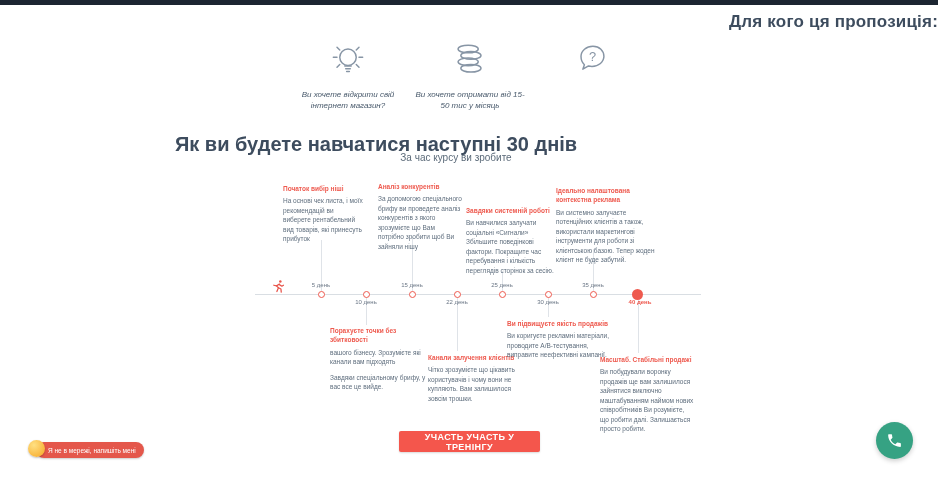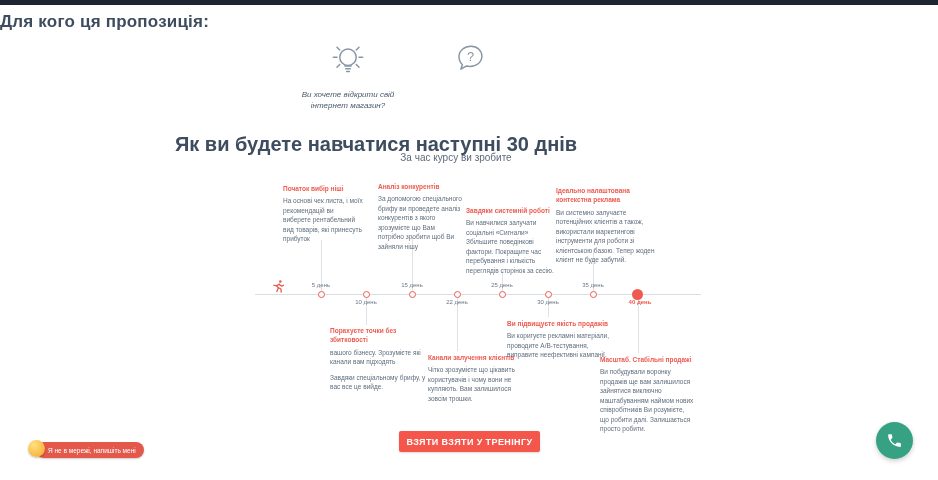--- a/index.html
+++ b/index.html
@@ -4,21 +4,21 @@
 <style>
   html,body{margin:0;padding:0;}
   body{
     width:938px;height:480px;background:#ffffff;position:relative;overflow:hidden;
     font-family:"Liberation Sans","DejaVu Sans",sans-serif;color:#3f4f60;
   }
   .abs{position:absolute;}
   
   .topbar{left:0;top:0;width:938px;height:5px;background:#1c2531;}
   
-  .h1{left:0;top:12px;width:938px;text-align:left;font-size:17px;font-weight:600;color:#3d4c5e;letter-spacing:.2px;}
+  .h1{left:0;top:12px;width:938px;text-align:right;font-size:17px;font-weight:600;color:#3d4c5e;letter-spacing:.2px;}
   .h2{left:0;top:133px;width:752px;text-align:center;font-size:20px;font-weight:600;color:#3d4c5e;}
   .sub{left:0;top:152px;width:912px;text-align:center;font-size:10px;color:#5b6a79;}
   
   .aud-row{left:287px;top:38px;width:366px;display:flex;}
   .aud-col{width:122px;display:flex;flex-direction:column;align-items:center;}
   .aud-icon{height:44px;display:flex;align-items:center;justify-content:center;}
   .aud-label{margin-top:7px;font-size:8px;line-height:1.4;color:#47586a;text-align:center;width:118px;font-style:italic;}
   
   .tl-line{left:255px;top:294px;width:446px;height:1px;background:#d9dee3;}
   .dot{width:5px;height:5px;border:1.5px solid #ee5a4f;border-radius:50%;background:#fff;top:291px;}
@@ -56,20 +56,31 @@
 <div class="abs aud-row">
   <div class="aud-col">
     <div class="aud-icon">
       <svg width="46" height="44" viewBox="0 0 48 48" fill="none" stroke="#8795a5" stroke-width="1.6" stroke-linecap="round">
         <circle cx="24" cy="21" r="9"></circle>
         <path d="M20.5 30.5h7M21.5 33.5h5M22.5 36.5h3"></path>
         <path d="M8 21h4M36 21h4M12 10l3 3M36 10l-3 3M12 32l3-3M36 32l-3-3"></path>
       </svg>
     </div>
     <div class="aud-label">Ви хочете відкрити свій інтернет магазин?</div>
+  </div>
+  <div class="aud-col">
+    <div class="aud-icon">
+      <svg width="46" height="44" viewBox="0 0 48 48" fill="none" stroke="#8795a5" stroke-width="1.6" stroke-linecap="round">
+        <ellipse cx="22" cy="12" rx="11" ry="4.2"></ellipse>
+        <ellipse cx="25" cy="19" rx="11" ry="4.2"></ellipse>
+        <ellipse cx="22" cy="26" rx="11" ry="4.2"></ellipse>
+        <ellipse cx="25" cy="33" rx="11" ry="4.2"></ellipse>
+      </svg>
+    </div>
+    <div class="aud-label">Ви хочете отримати від 15-50 тис у місяць</div>
   </div>
   <div class="aud-col">
     <div class="aud-icon">
       <svg width="46" height="44" viewBox="0 0 48 48" fill="none" stroke="#8795a5" stroke-width="1.6" stroke-linecap="round" stroke-linejoin="round">
         <path d="M37 20c0 6.1-5.8 11-13 11-1.3 0-2.6-.2-3.8-.5L14 34l1.7-4.8C13.4 27.2 12 23.8 12 20c0-6.1 5.8-11 13-11s12 4.9 12 11z"></path>
         <text x="24.5" y="25" font-size="14" fill="#8795a5" stroke="none" text-anchor="middle" font-family="Liberation Sans, sans-serif">?</text>
       </svg>
     </div>
   </div>
 </div>
@@ -142,21 +153,21 @@
 </div>
 <div class="abs blk" style="left:507px;top:319px;width:108px;">
   <div class="t">Ви підвищуєте якість продажів</div>
   <div>Ви коригуєте рекламні матеріали, проводите А/В-тестування, виправите неефективні кампанії.</div>
 </div>
 <div class="abs blk" style="left:600px;top:355px;width:95px;">
   <div class="t">Масштаб. Стабільні продажі</div>
   <div>Ви побудували воронку продажів ще вам залишилося зайнятися виключно маштабуванням наймом нових співробітників Ви розумієте, що робити далі. Залишається просто робити.</div>
 </div>
 
-<button class="abs cta">ВЗЯТИ ВЗЯТИ У ТРЕНІНГУ</button>
+<button class="abs cta">УЧАСТЬ УЧАСТЬ У ТРЕНІНГУ</button>
 
 <div class="abs chat">
   <span>Я не в мережі, напишіть мені</span>
 </div>
 <div class="abs chat-ball"></div>
 
 <div class="abs phone">
   <svg width="17" height="17" viewBox="0 0 24 24">
     <path fill="#ffffff" d="M6.62 10.79c1.44 2.83 3.76 5.14 6.59 6.59l2.2-2.21c.27-.27.67-.36 1.02-.24 1.12.37 2.33.57 3.57.57.55 0 1 .45 1 1V20c0 .55-.45 1-1 1-9.39 0-17-7.61-17-17 0-.55.45-1 1-1h3.5c.55 0 1 .45 1 1 0 1.25.2 2.45.57 3.57.11.35.03.74-.25 1.02l-2.2 2.2z"></path>
   </svg>

